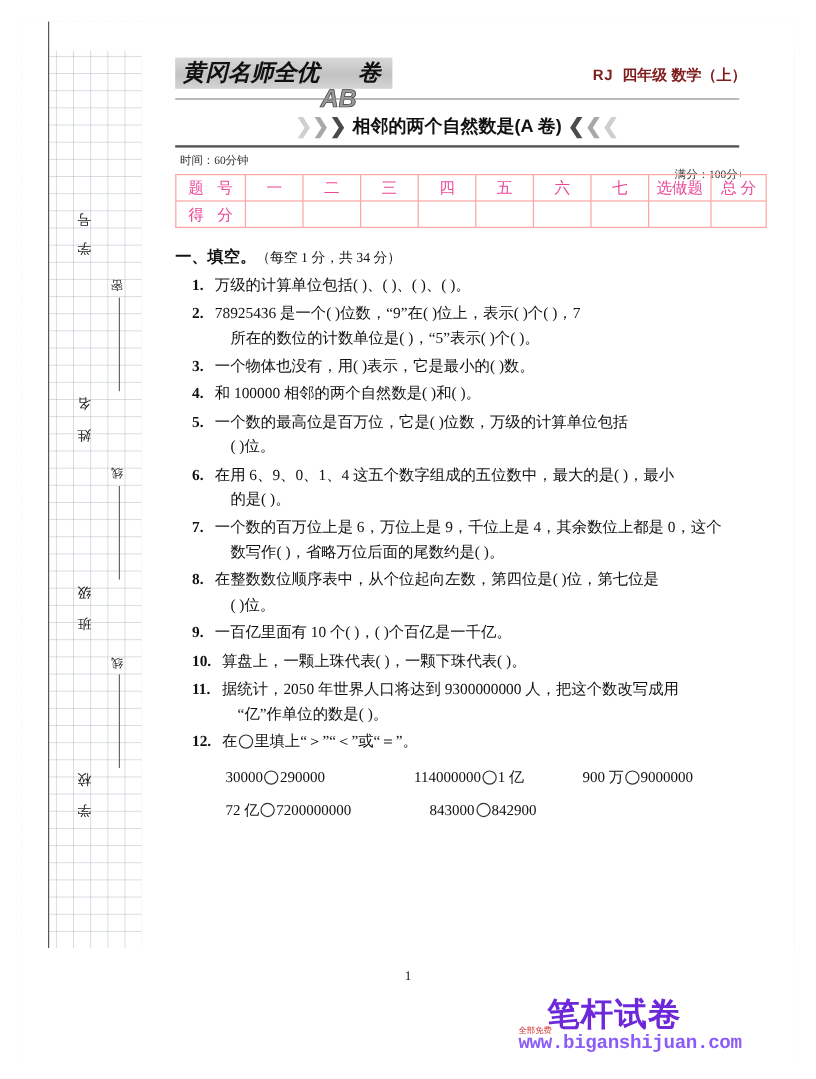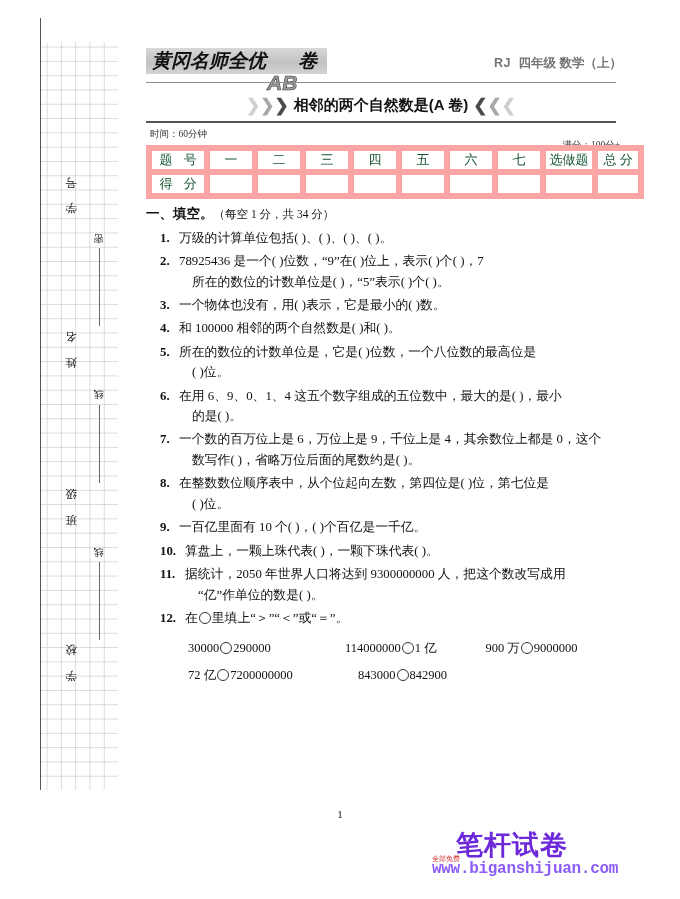--- a/index.html
+++ b/index.html
@@ -129,21 +129,21 @@
     font-family: "Liberation Sans", sans-serif;
     padding: 0 1px;
     margin-top: 44px;
   }
 
   .subject-line {
     position: absolute;
     right: 58px; top: 55px;
     font-size: 12.5px;
     font-weight: bold;
-    color: #737373;
+    color: #7f1d1d;
     font-family: "Liberation Sans", sans-serif;
     white-space: nowrap;
   }
   .subject-line .rj { letter-spacing: 0.5px; margin-right: 4px; }
 
   .hr-thin {
     position: absolute;
     left: 146px; top: 82px;
     width: 470px; height: 1px;
     background: #8d8d8d;
@@ -206,26 +206,26 @@
 
   
   .score-table {
     position: absolute;
     left: 146px; top: 145px;
     width: 470px;
     border-collapse: collapse;
     table-layout: fixed;
   }
   .score-table td {
-    border: 6px solid #fca5a5;
+    border: 1px solid #fca5a5;
     height: 22px;
     text-align: center;
     vertical-align: middle;
     font-size: 13px;
-    color: #14532d;
+    color: #ec4899;
     font-family: "Liberation Serif", serif;
   }
   .score-table .hdr-label {
     letter-spacing: 4px;
     padding-left: 4px;
     font-size: 13px;
   }
   .col-label { width: 58px; }
   .col-num   { width: 48px; }
   .col-opt   { width: 52px; }
@@ -463,21 +463,21 @@
     <div class="q">
       <span class="q-no">4.</span>
       <span class="q-body">
         <div class="q-line">和 100000 相邻的两个自然数是(          )和(          )。</div>
       </span>
     </div>
 
     <div class="q">
       <span class="q-no">5.</span>
       <span class="q-body">
-        <div class="q-line">所在的数位的计数单位是，它是(      )位数，一个八位数的最高位是</div>
+        <div class="q-line">一个数的最高位是百万位，它是(      )位数，万级的计算单位包括</div>
         <div class="q-line indent">(      )位。</div>
       </span>
     </div>
 
     <div class="q">
       <span class="q-no">6.</span>
       <span class="q-body">
         <div class="q-line">在用 6、9、0、1、4 这五个数字组成的五位数中，最大的是(            )，最小</div>
         <div class="q-line indent">的是(            )。</div>
       </span>

